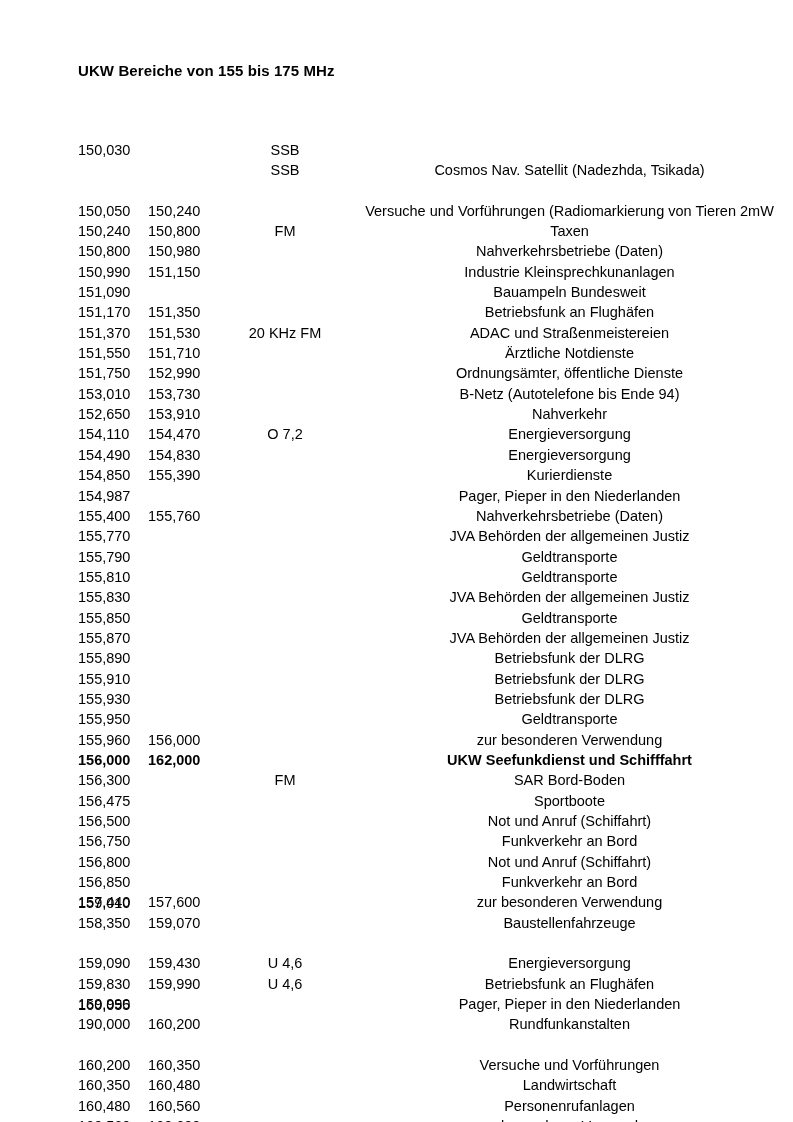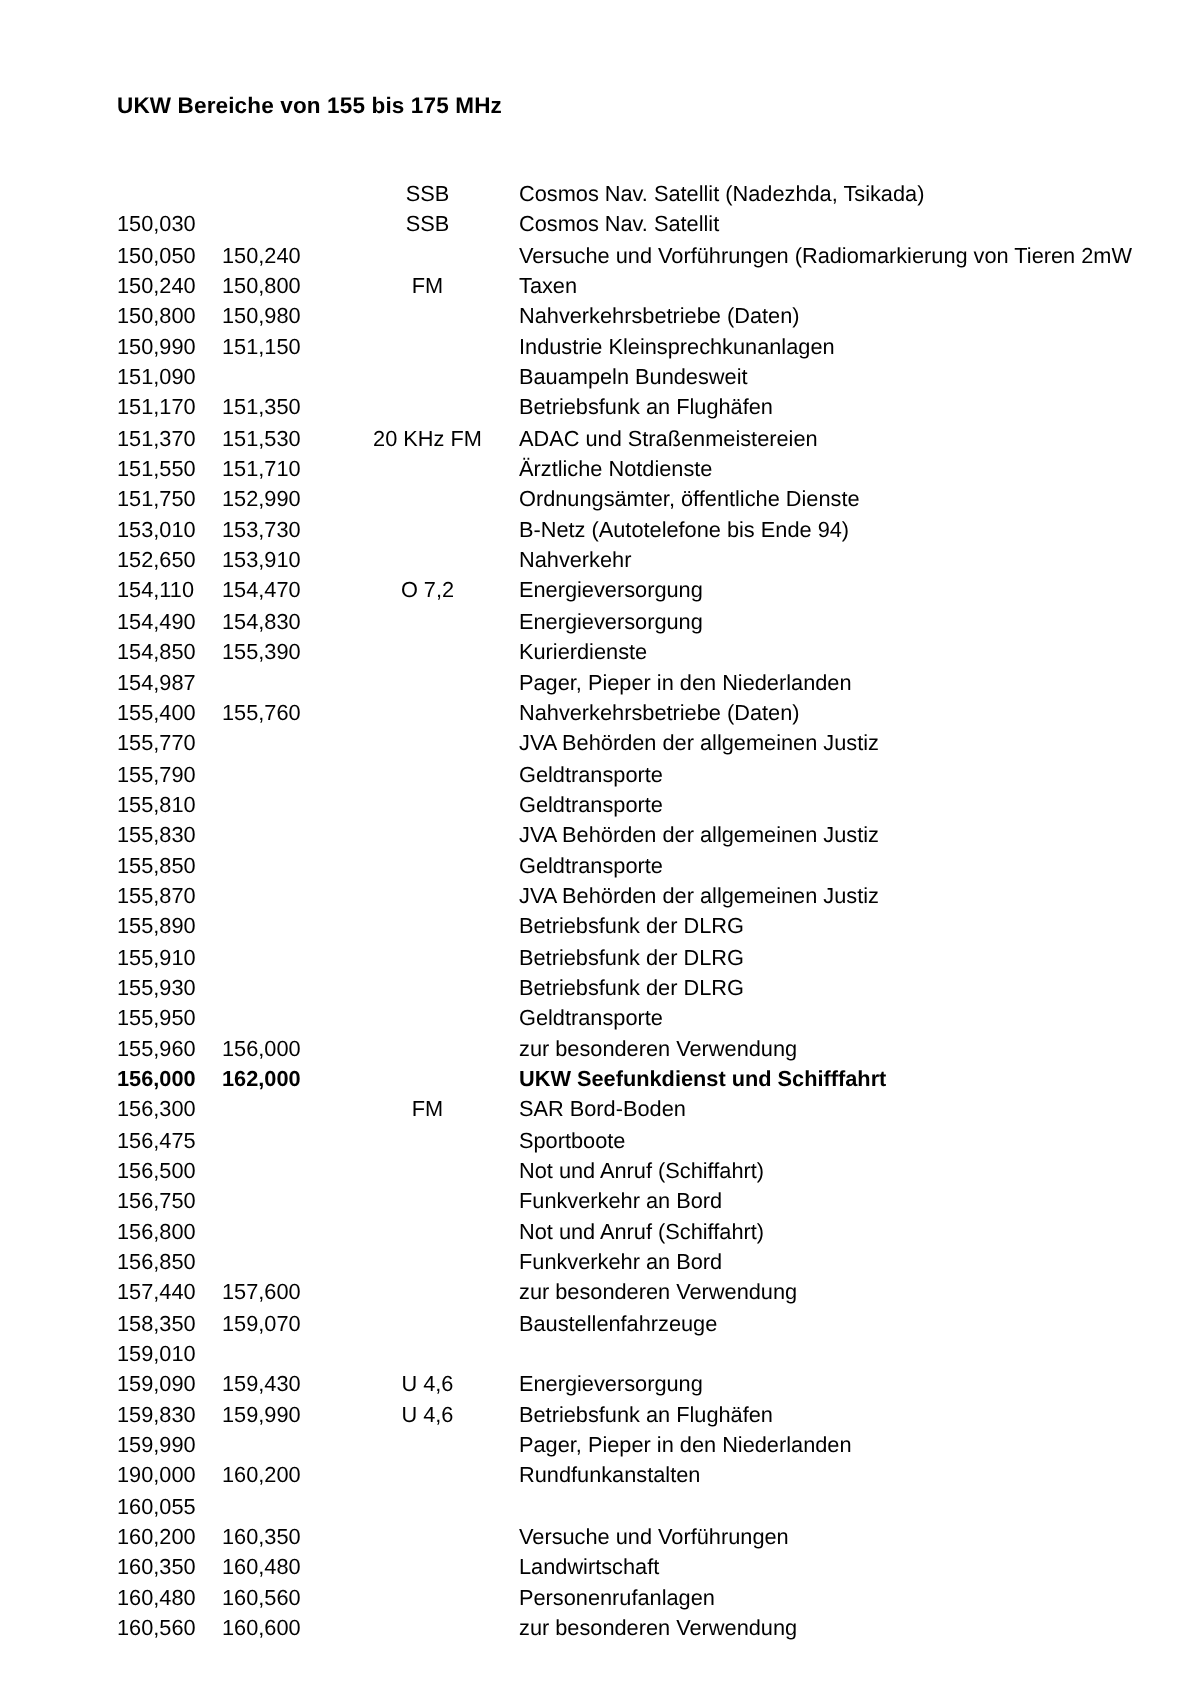--- a/index.html
+++ b/index.html
@@ -55,22 +55,23 @@
     text-align: left;
   }
   .c-mode {
     width: 118px;
     flex: 0 0 118px;
     text-align: center;
     padding-right: 2px;
   }
   .c-desc {
     flex: 1 1 auto;
-    text-align: left;
+    text-align: center;
     overflow: visible;
+    margin-top: 40px;
   }
   .row.bold .c-from,
   .row.bold .c-to,
   .row.bold .c-mode,
   .row.bold .c-desc {
     font-weight: bold;
   }
 </style>
 </head>
 <body>
@@ -81,21 +82,20 @@
       <div class="row">
         <span class="c-from"></span>
         <span class="c-to"></span>
         <span class="c-mode">SSB</span>
         <span class="c-desc">Cosmos Nav. Satellit (Nadezhda, Tsikada)</span>
       </div>
       <div class="row">
         <span class="c-from">150,030</span>
         <span class="c-to"></span>
         <span class="c-mode">SSB</span>
-        <span class="c-desc">Cosmos Nav. Satellit</span>
       </div>
       <div class="row">
         <span class="c-from">150,050</span>
         <span class="c-to">150,240</span>
         <span class="c-mode"></span>
         <span class="c-desc">Versuche und Vorführungen (Radiomarkierung von Tieren 2mW</span>
       </div>
       <div class="row">
         <span class="c-from">150,240</span>
         <span class="c-to">150,800</span>

